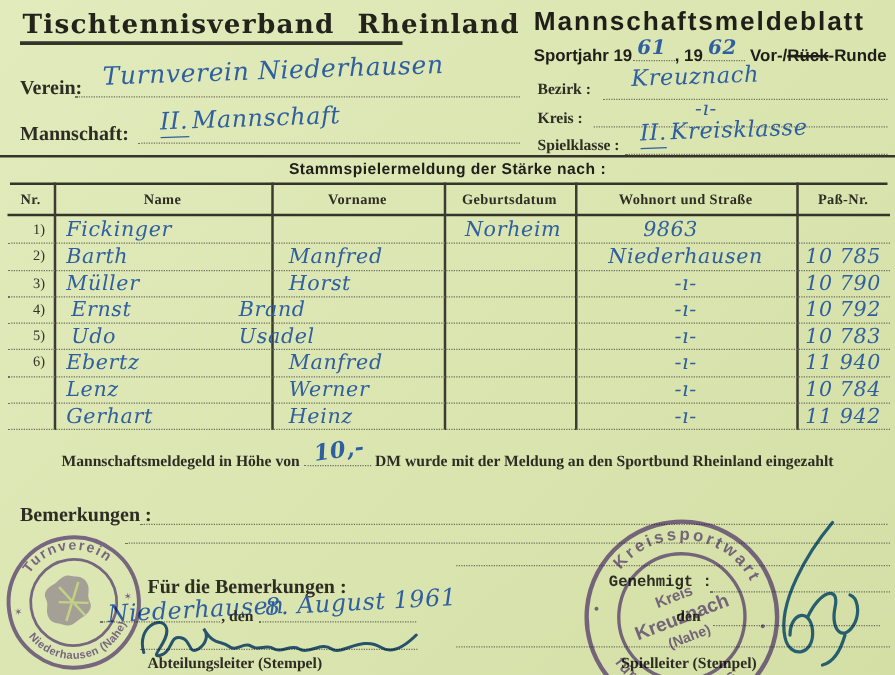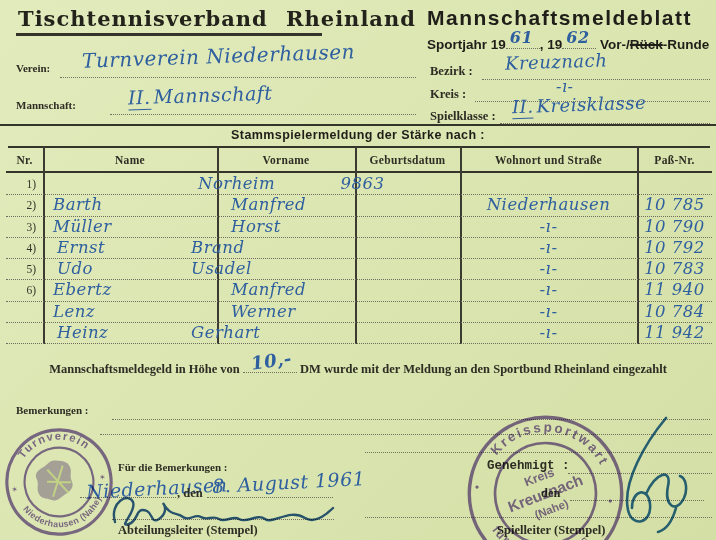--- a/index.html
+++ b/index.html
@@ -7,21 +7,21 @@
     position:relative; width:716px; height:540px; overflow:hidden;
     background:linear-gradient(135deg,#e2ebbc 0%, #dce6b2 45%, #d4dfa6 100%);
     font-family:"Liberation Serif", serif; color:#2b2a20;
   }
   .abs{position:absolute;}
   
   .serifb{font-family:"Liberation Serif", serif; font-weight:bold; color:#2e2d24;}
   .sansb{font-family:"Liberation Sans", sans-serif; font-weight:bold; color:#1f1e18;}
   .org-title{font-family:"DejaVu Serif", serif; font-weight:bold; font-size:21px; letter-spacing:1px; word-spacing:10px; color:#23221b;}
   .form-title{font-size:21px; letter-spacing:1.5px;}
-  .lbl{font-size:11px;}
+  .lbl{font-size:16px;}
   .lbl-sm{font-size:12.5px;}
   .strike{text-decoration:line-through; text-decoration-thickness:2px;}
   
   .hw{font-family:"DejaVu Serif", serif; font-style:italic; color:#2e5f9f; letter-spacing:0.5px; white-space:nowrap;}
   .num-underline{border-bottom:1.5px solid #2e5f9f; padding-bottom:1px; margin-right:3px;}
   
   .dot{border-bottom:1.5px dotted #72715f; height:0;}
   .rule{background:#35342b;}
   
   .thead{display:flex; align-items:center;}
@@ -98,20 +98,21 @@
 
   <div class="vline" style="left:43px;"></div>
   <div class="vline" style="left:217px;"></div>
   <div class="vline" style="left:355px;"></div>
   <div class="vline" style="left:460px;"></div>
   <div class="vline" style="left:637px;"></div>
 
   <div class="abs trows" style="left:6px; top:174px; width:706px; height:170px;">
     <div class="trow">
       <div class="c c-nr rownum">1)</div>
+      <div class="c c-name hw">Fickinger</div>
       <div class="c c-geb hw"></div>
       <div class="c c-wohnort hw">Norheim</div>
       <div class="c c-pass hw">9863</div>
     </div>
     <div class="trow">
       <div class="c c-nr rownum">2)</div>
       <div class="c c-name hw">Barth</div>
       <div class="c c-vorname hw">Manfred</div>
       <div class="c c-geb hw"></div>
       <div class="c c-wohnort hw">Niederhausen</div>
@@ -152,22 +153,22 @@
     <div class="trow">
       <div class="c c-nr rownum"></div>
       <div class="c c-name hw">Lenz</div>
       <div class="c c-vorname hw">Werner</div>
       <div class="c c-geb hw"></div>
       <div class="c c-wohnort hw">-ı-</div>
       <div class="c c-pass hw">10 784</div>
     </div>
     <div class="trow">
       <div class="c c-nr rownum"></div>
+      <div class="c c-name hw">Gerhart</div>
       <div class="c c-vorname hw">Heinz</div>
-      <div class="c c-name hw">Gerhart</div>
       <div class="c c-geb hw"></div>
       <div class="c c-wohnort hw">-ı-</div>
       <div class="c c-pass hw">11 942</div>
     </div>
   </div>
 
   <div class="abs serifb" style="left:0; top:358px; width:716px; text-align:center; font-size:12.5px;">
     <span>Mannschaftsmeldegeld in Höhe von</span>
     <span class="fee-blank"><span class="hw fee-amount">10,-</span></span>
     <span>DM wurde mit der Meldung an den Sportbund Rheinland eingezahlt</span>

